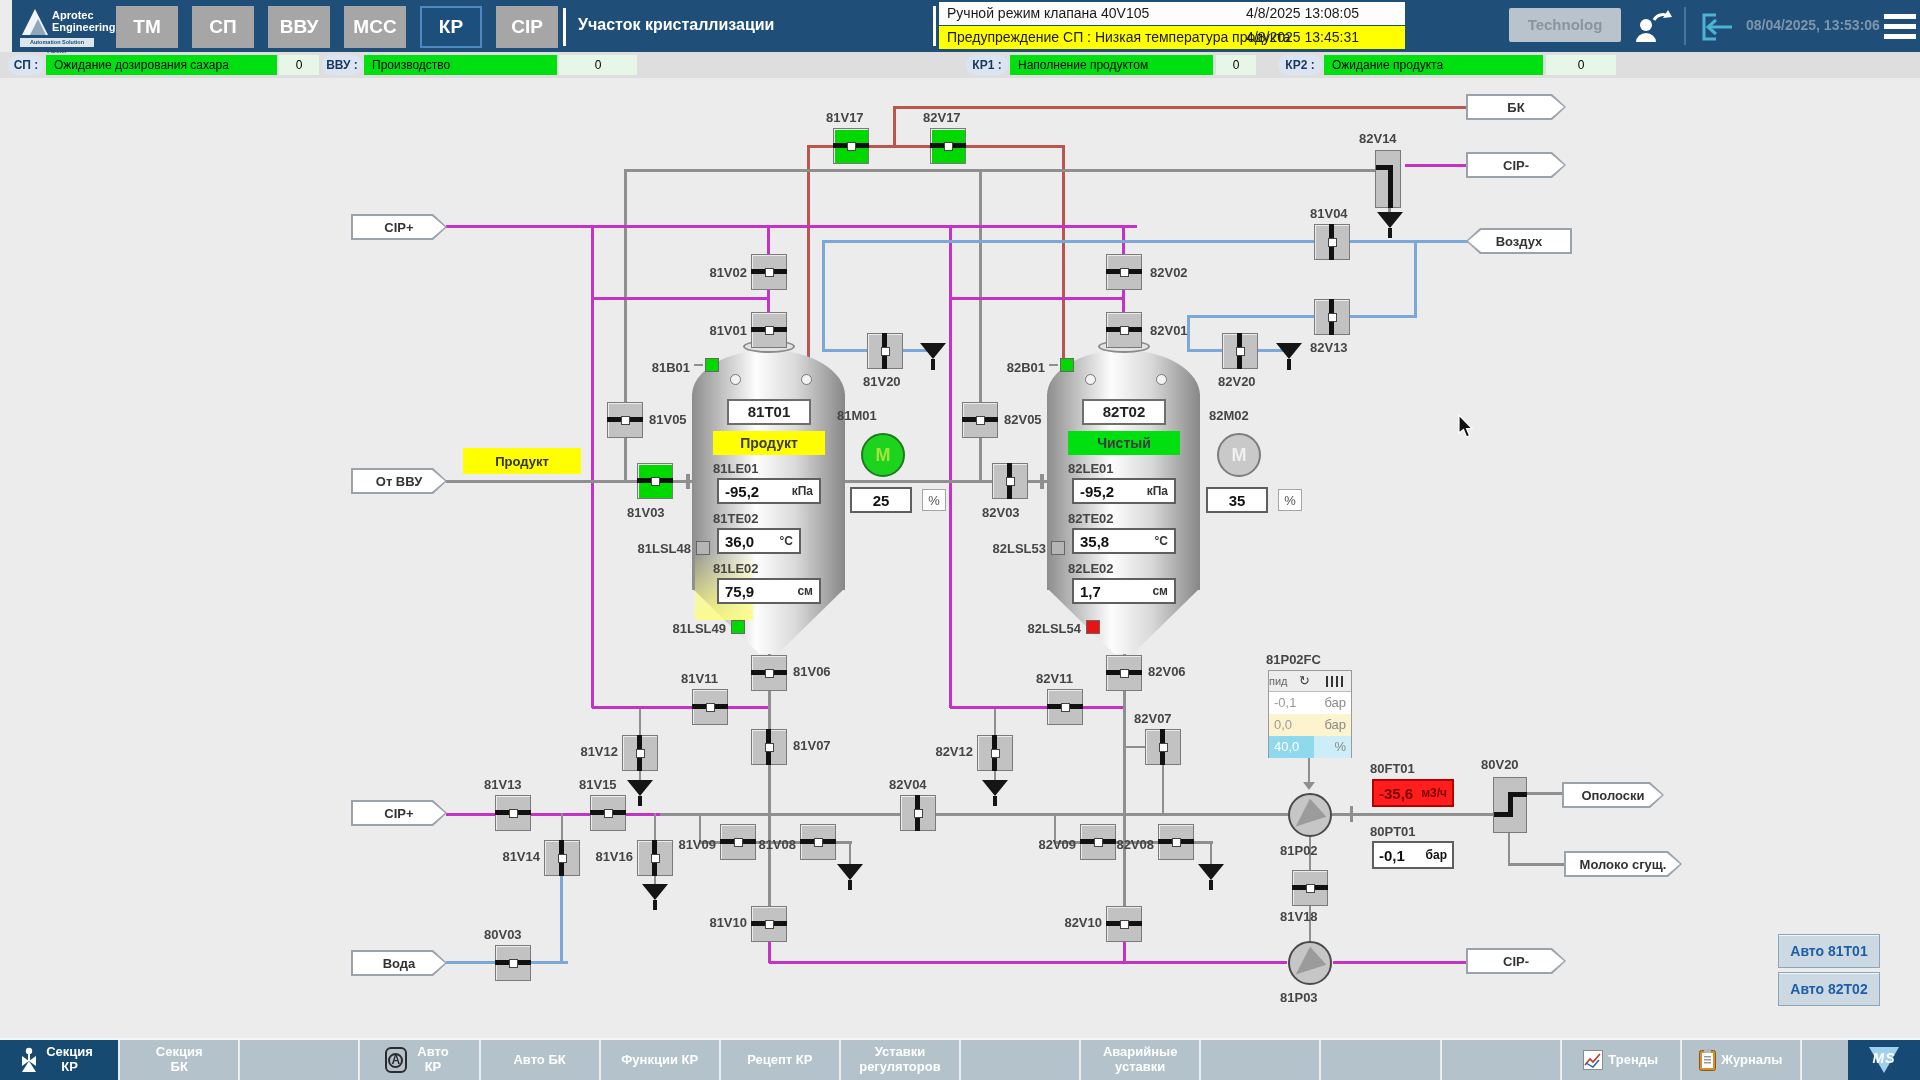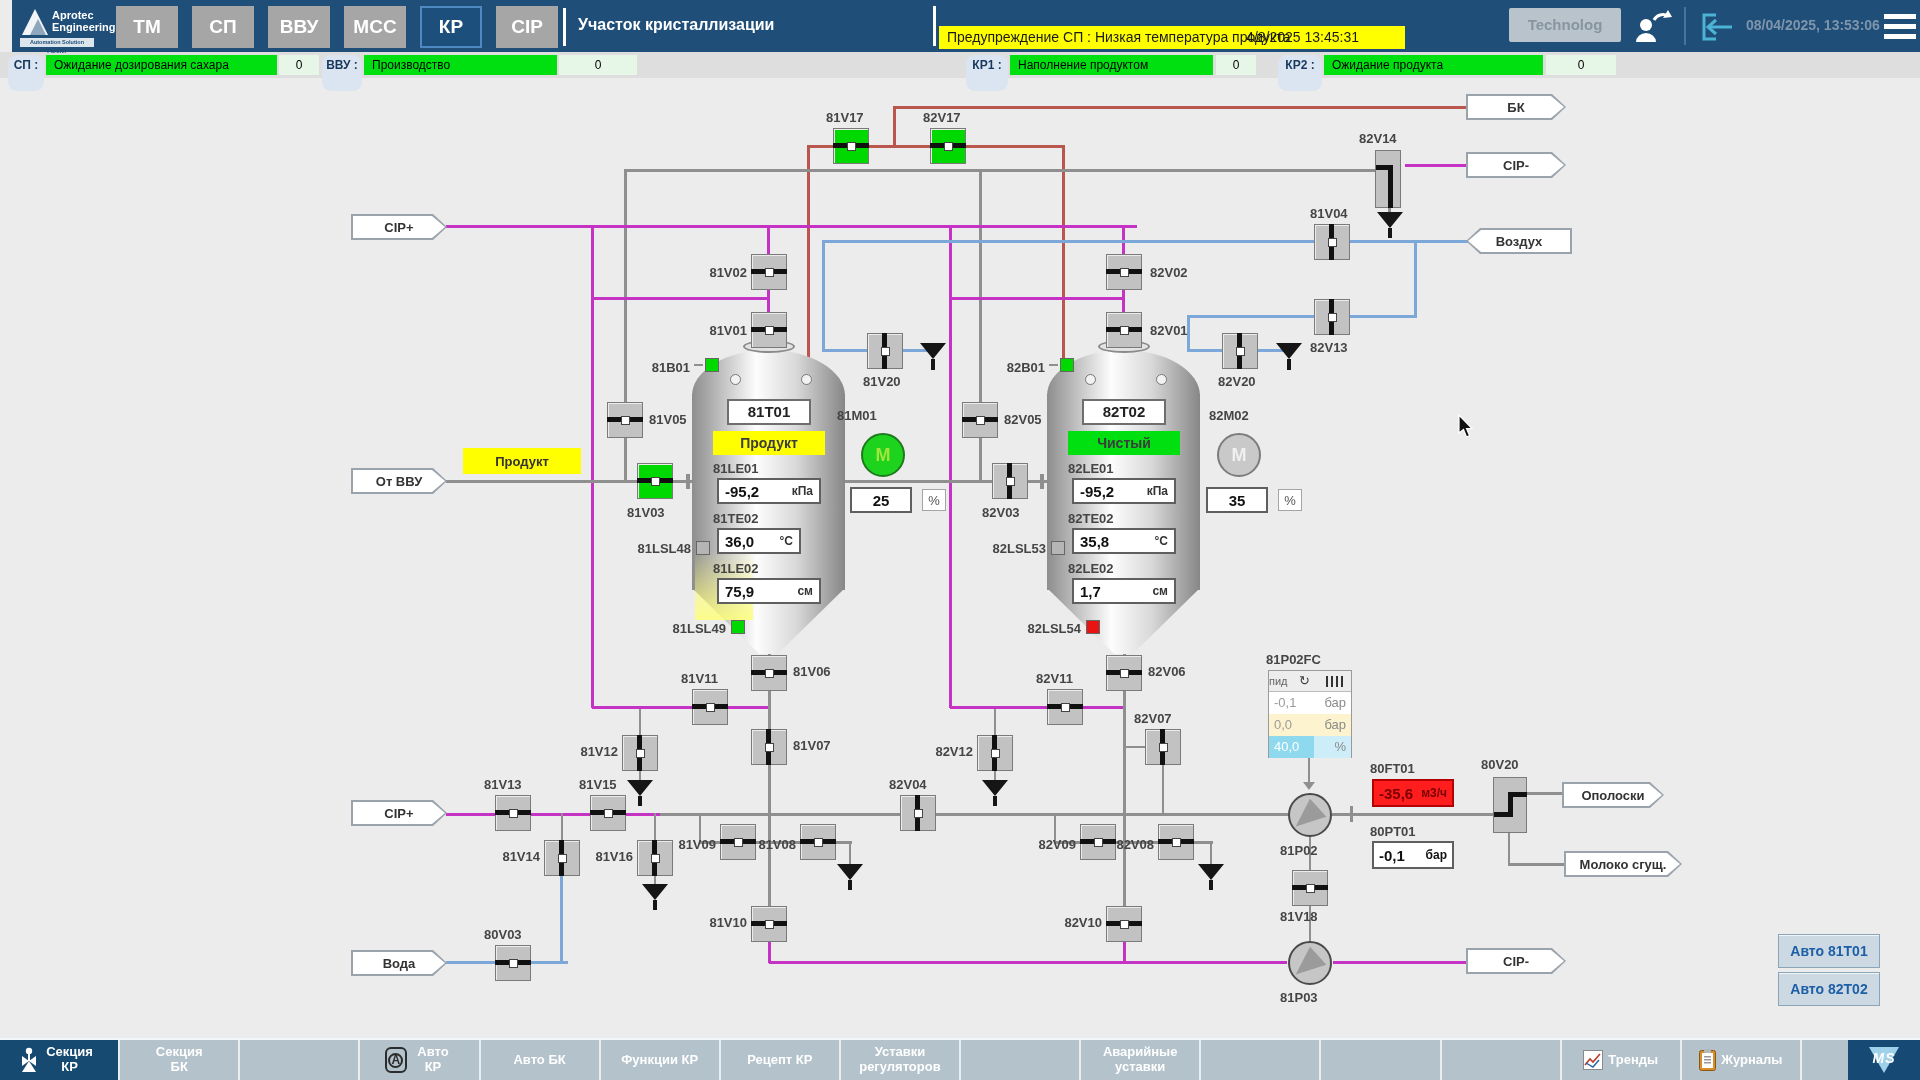--- a/index.html
+++ b/index.html
@@ -23,21 +23,21 @@
   .alarm .tm{position:absolute;right:46px;}
   .alarm.info{top:0;background:#fdfdfd;}
   .alarm.warning{top:24px;background:#ffff00;}
   #techbtn{position:absolute;left:1497px;top:8px;width:112px;height:34px;background:#b9c3cb;border-radius:2px;color:#8795a1;font:bold 15px/34px "Liberation Sans",sans-serif;text-align:center;}
   #hsep2{position:absolute;left:1672px;top:7px;width:2px;height:38px;background:#49749c;}
   #dtime{position:absolute;left:1734px;top:17px;color:#7e95ab;font:bold 14px "Liberation Sans",sans-serif;}
   .hicon{position:absolute;cursor:pointer;}
   #burger i{display:block;width:32px;height:5px;background:#fff;margin-bottom:5px;}
   
   #statusbar{position:absolute;left:0;top:52px;width:1920px;height:26px;background:#dedede;z-index:29;}
-  .sn{position:absolute;top:3px;height:36px;background:#dbe5f1;color:#17375d;font:bold 12px/20px "Liberation Sans",sans-serif;text-align:center;border-radius:9px;}
+  .sn{position:absolute;top:3px;height:20px;background:#dbe5f1;color:#17375d;font:bold 12px/20px "Liberation Sans",sans-serif;text-align:center;border-radius:9px;}
   .sg{position:absolute;top:3px;height:20px;background:#00df10;color:#000;font:12px/20px "Liberation Sans",sans-serif;padding-left:8px;box-sizing:border-box;}
   .sv{position:absolute;top:3px;height:20px;background:#e7f7e7;color:#000;font:12px/20px "Liberation Sans",sans-serif;text-align:center;}
   
   #diagram{position:absolute;left:0;top:0;width:1920px;height:1080px;z-index:1;}
   .pp{position:absolute;display:block;}
   .pg{background:#8f8f8f;} .pm{background:#c433c4;} .pr{background:#b9574e;} .pb{background:#7ba7d9;} .pk{background:#151515;}
   .vv{position:absolute;width:36px;height:36px;background:#c2c2c2;border:1px solid #7a7a7a;box-shadow:inset 1px 1px 0 #ececec;box-sizing:border-box;cursor:pointer;}
   .vv.h:before{content:"";position:absolute;left:-1px;right:-1px;top:14px;height:5px;background:#111;}
   .vv.v:before{content:"";position:absolute;top:-1px;bottom:-1px;left:14px;width:5px;background:#111;}
   .vv:after{content:"";position:absolute;left:13px;top:13px;width:7px;height:7px;background:#fff;border:1px solid #444;}
@@ -451,20 +451,24 @@
   <div class="tab" style="left:104px">ТМ</div>
   <div class="tab" style="left:180px">СП</div>
   <div class="tab" style="left:256px">ВВУ</div>
   <div class="tab" style="left:332px">МСС</div>
   <div class="tab selected" style="left:408px">КР</div>
   <div class="tab" style="left:484px">CIP</div>
   <i id="tsep"></i>
   <span id="ptitle">Участок кристаллизации</span>
   <i id="alsep"></i>
   <div id="alarms">
+    <div class="alarm info">
+          <span class="at">Ручной режим клапана 40V105</span>
+          <span class="tm">4/8/2025 13:08:05</span>
+        </div>
     <div class="alarm warning">
           <span class="at">Предупреждение СП : Низкая температура продукта</span>
           <span class="tm">4/8/2025 13:45:31</span>
         </div>
   </div>
   <div id="techbtn">Technolog</div>
   <svg class="hicon" style="left:1616px;top:8px" width="50" height="38" viewBox="0 0 50 38">
     <circle cx="18" cy="17" r="6" fill="#fff"></circle>
         <path d="M8 34 a10 9 0 0 1 20 0 Z" fill="#fff"></path>
     <path d="M26 12 a10 10 0 0 1 14 -4" stroke="#fff" stroke-width="3" fill="none"></path>

